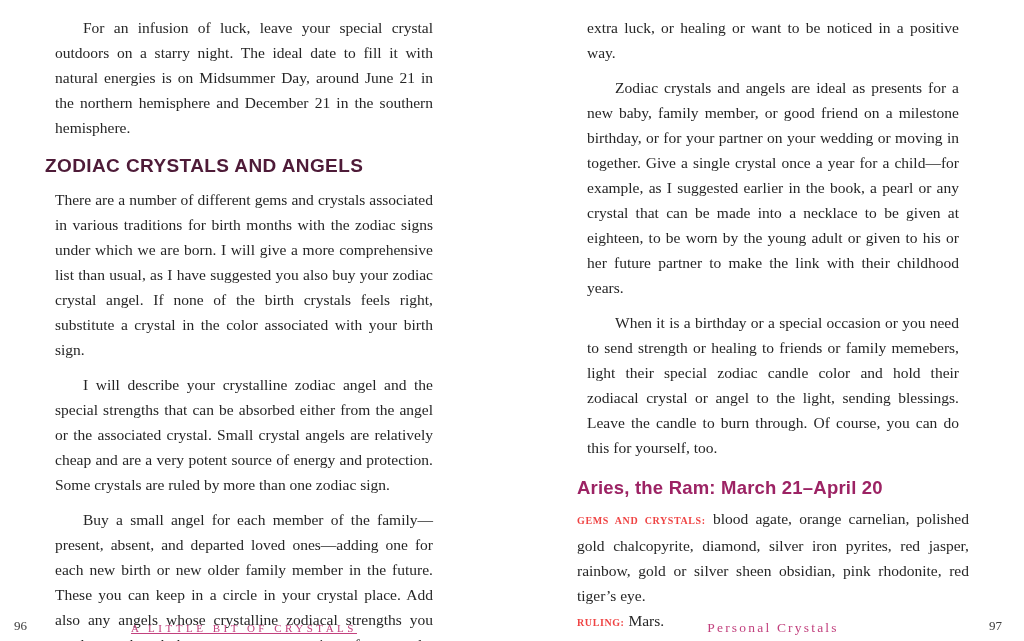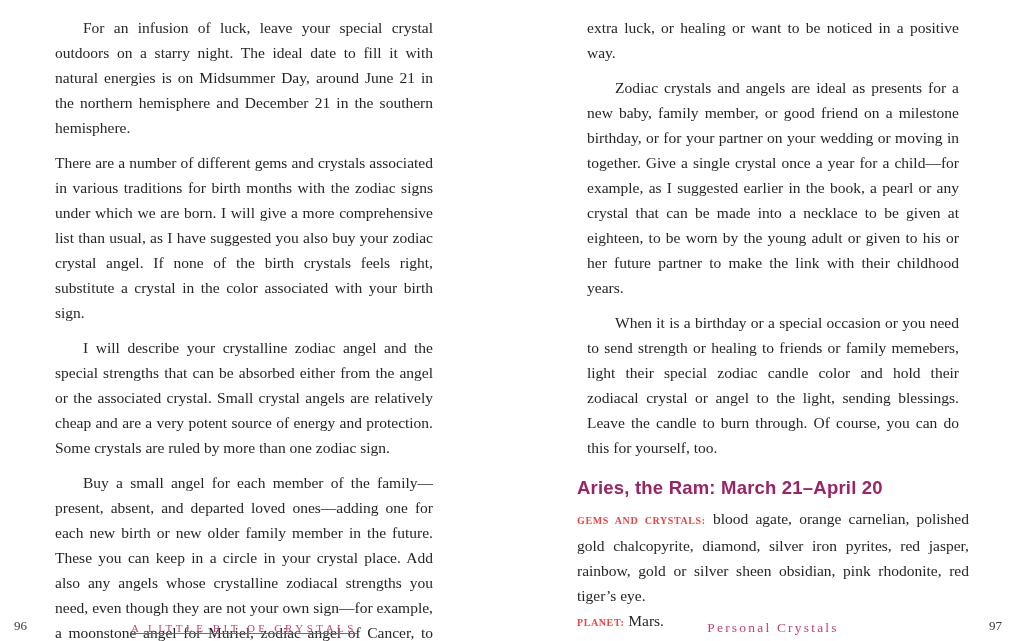--- a/index.html
+++ b/index.html
@@ -87,33 +87,34 @@
   .folio-left  { left: 14px; }
   .folio-right { right: 22px; }
 </style>
 </head>
 <body>
 
 <div>
 
   <div class="page page-left">
     <p class="para indent">For an infusion of luck, leave your special crystal outdoors on a starry night. The ideal date to fill it with natural energies is on Midsummer Day, around June 21 in the northern hemisphere and December 21 in the southern hemisphere.</p>
+    <h2 class="section-heading">ZODIAC CRYSTALS AND ANGELS</h2>
     <p class="para">There are a number of different gems and crystals associated in various traditions for birth months with the zodiac signs under which we are born. I will give a more comprehensive list than usual, as I have suggested you also buy your zodiac crystal angel. If none of the birth crystals feels right, substitute a crystal in the color associated with your birth sign.</p>
     <p class="para indent">I will describe your crystalline zodiac angel and the special strengths that can be absorbed either from the angel or the associated crystal. Small crystal angels are relatively cheap and are a very potent source of energy and protection. Some crystals are ruled by more than one zodiac sign.</p>
     <p class="para indent">Buy a small angel for each member of the family—present, absent, and departed loved ones—adding one for each new birth or new older family member in the future. These you can keep in a circle in your crystal place. Add also any angels whose crystalline zodiacal strengths you need, even though they are not your own sign—for example, a moonstone angel for Muriel, zodiac angel of Cancer, to bring quiet sleep. Wear or carry your zodiac stone in a bag of the zodiac color at any time you need strength, protection,</p>
   </div>
 
   <div class="page page-right">
     <p class="para">extra luck, or healing or want to be noticed in a positive way.</p>
     <p class="para indent">Zodiac crystals and angels are ideal as presents for a new baby, family member, or good friend on a milestone birthday, or for your partner on your wedding or moving in together. Give a single crystal once a year for a child—for example, as I suggested earlier in the book, a pearl or any crystal that can be made into a necklace to be given at eighteen, to be worn by the young adult or given to his or her future partner to make the link with their childhood years.</p>
     <p class="para indent">When it is a birthday or a special occasion or you need to send strength or healing to friends or family memebers, light their special zodiac candle color and hold their zodiacal crystal or angel to the light, sending blessings. Leave the candle to burn through. Of course, you can do this for yourself, too.</p>
     <h3 class="subheading">Aries, the Ram: March 21–April 20</h3>
 
     <p class="entry"><span class="entry-label">GEMS AND CRYSTALS:</span> <span>blood agate, orange carnelian, polished gold chalcopyrite, diamond, silver iron pyrites, red jasper, rainbow, gold or silver sheen obsidian, pink rhodonite, red tiger’s eye.</span></p>
-    <p class="entry"><span class="entry-label">PLANET:</span> <span>Mars.</span></p>
+    <p class="entry"><span class="entry-label">RULING:</span> <span>Mars.</span></p>
     <p class="entry"><span class="entry-label">ZODIAC:</span> <span>that.</span></p>
     <p class="entry"><span class="entry-label">ANGELIC CRYSTALLINE STRENGTHS:</span> <span>self-confidence, strong identity, innovation, assertiveness, action, courage.</span></p>
 
   </div>
 
   <span class="folio folio-left">96</span>
   <div class="footer-zone footer-left">
     <span class="running-title-left">A LITTLE BIT OF CRYSTALS</span>
   </div>
   <div class="footer-zone footer-right">

